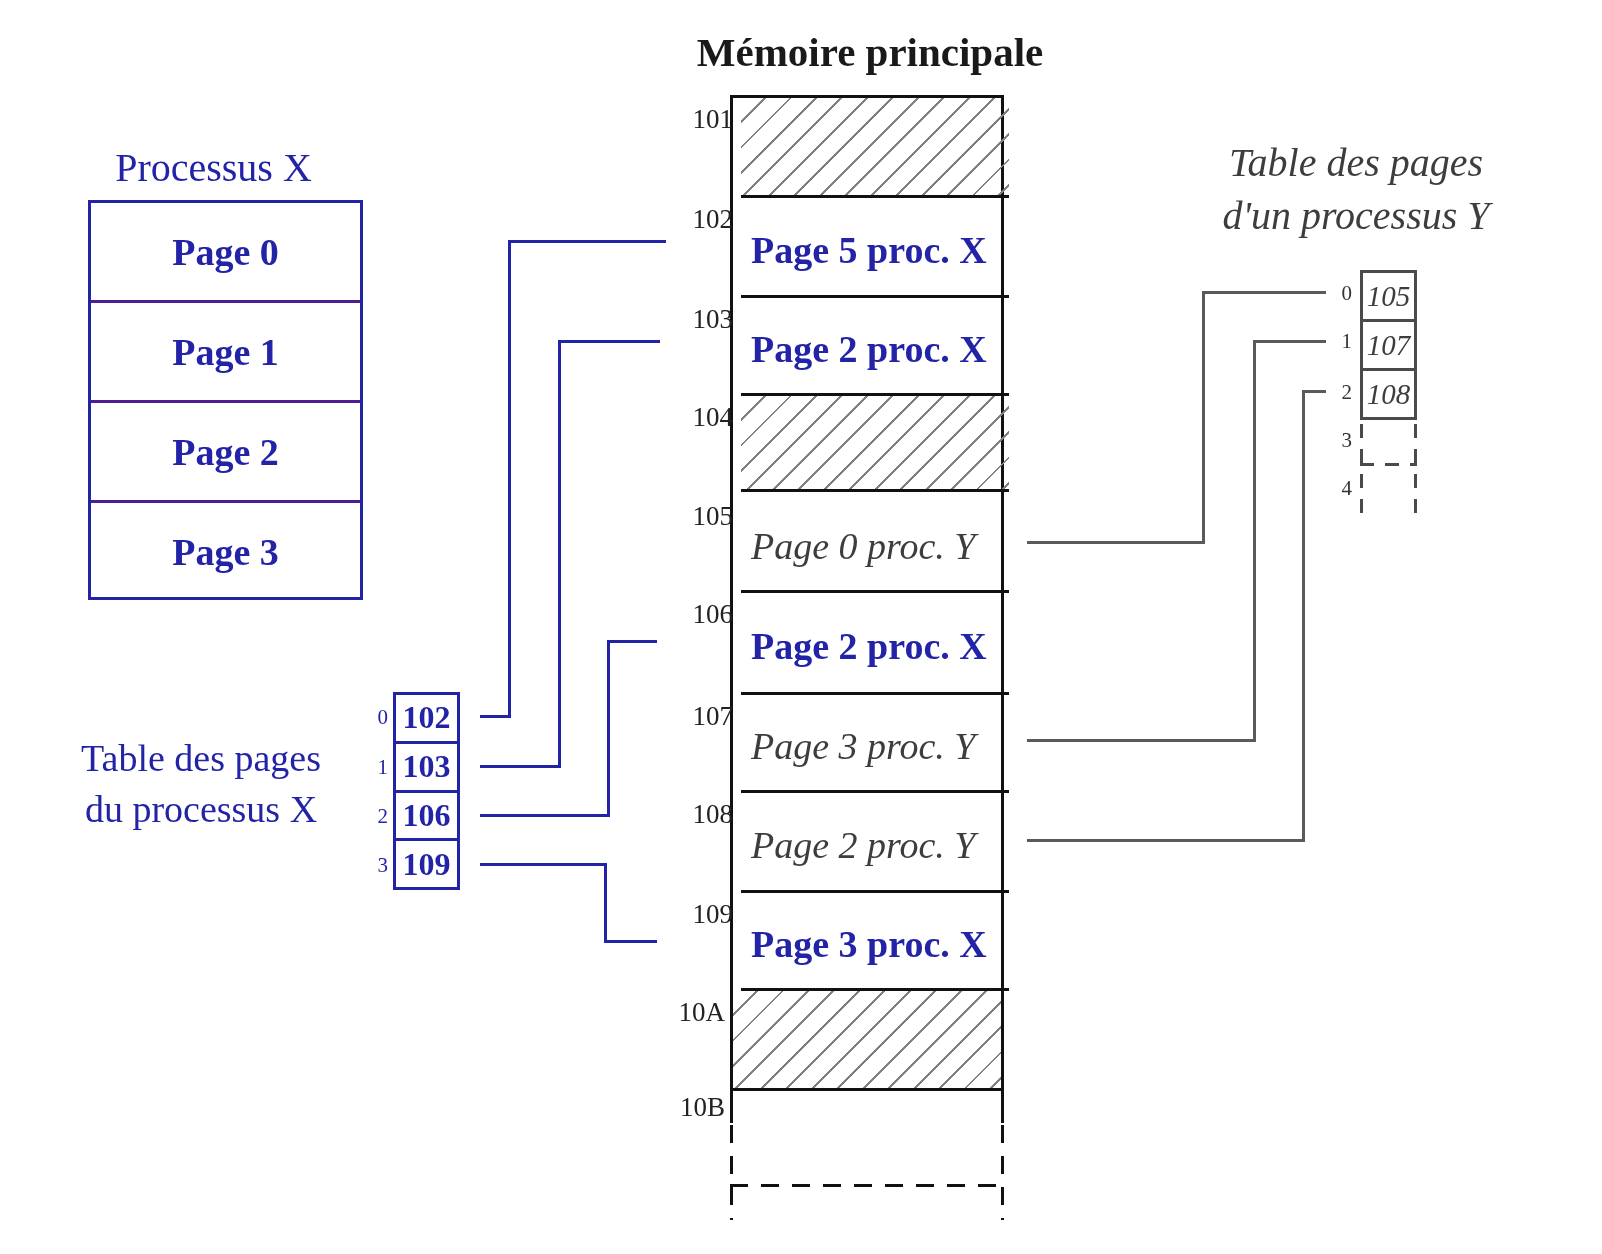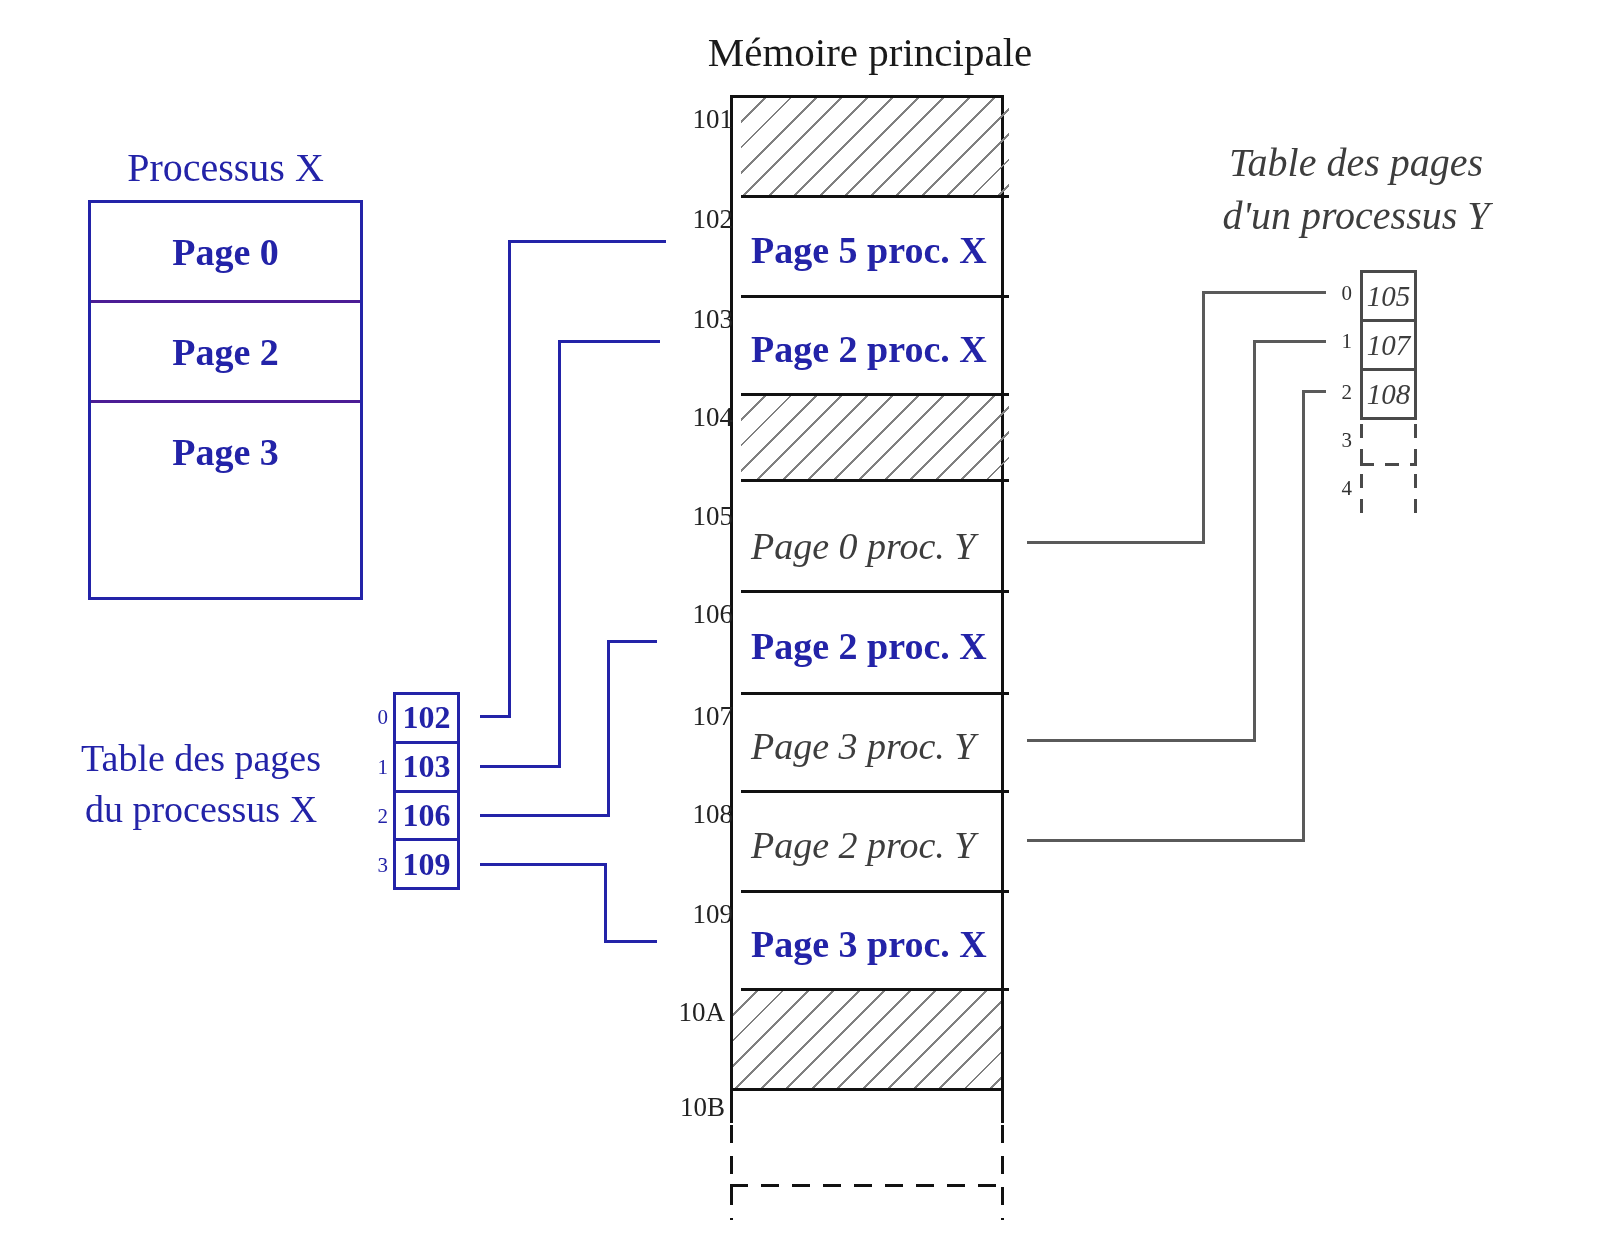--- a/index.html
+++ b/index.html
@@ -2,22 +2,22 @@
 <html><head>
 <meta charset="utf-8">
 <style>
   html,body{margin:0;padding:0;background:#ffffff;}
   .canvas{
     position:relative;width:1602px;height:1254px;background:#ffffff;overflow:hidden;
     font-family:"Liberation Serif","DejaVu Serif",serif;color:#1a1a1a;
   }
   .abs{position:absolute;}
   
-  .mem-title{left:620px;top:28px;width:500px;text-align:center;font-size:41px;color:#1a1a1a;}
-  .px-title{left:88px;top:144px;width:275px;text-align:center;font-size:40px;color:#2323a8;}
+  .mem-title{left:620px;top:28px;width:500px;text-align:center;font-size:41px;color:#1a1a1a;font-weight:bold;}
+  .px-title{left:76px;top:144px;width:275px;text-align:center;font-size:40px;color:#2323a8;}
   .ptx-label{left:40px;top:733px;width:322px;text-align:center;font-size:38px;line-height:51px;color:#2323a8;}
   .pty-title{left:1180px;top:136px;width:352px;text-align:center;font-size:40px;line-height:53px;font-style:italic;color:#3d3d3d;}
   
   .px-box{left:88px;top:200px;width:275px;height:400px;border:3px solid #2323a8;box-sizing:border-box;}
   .px-row{position:relative;height:97px;display:flex;align-items:center;justify-content:center;
           font-size:38px;font-weight:bold;color:#2323a8;}
   .px-row.divided{border-bottom:3px solid #4c1d95;height:100px;box-sizing:border-box;}
   
   .mem-col{left:730px;top:95px;width:274px;height:996px;border:3px solid #111;box-sizing:border-box;}
   .frame{position:absolute;left:0;width:268px;box-sizing:border-box;}
@@ -64,38 +64,39 @@
     <div>Table des pages</div>
     <div>du processus X</div>
   </div>
   <div class="abs pty-title">
     <div>Table des pages</div>
     <div>d'un processus Y</div>
   </div>
 
   <div class="abs px-box">
     <div class="px-row divided">Page 0</div>
+    <div class="px-row divided">Page 1</div>
     <div class="px-row divided">Page 2</div>
     <div class="px-row">Page 3</div>
   </div>
 
   <div class="abs mem-col">
     <div class="frame divided" style="top:0;height:100px;">
       <span class="frame-label">101</span>
       <div class="hatch"></div>
     </div>
     <div class="frame divided" style="top:100px;height:100px;">
       <span class="frame-label">102</span>
       <div class="frame-text fx">Page 5 proc. X</div>
     </div>
     <div class="frame divided" style="top:200px;height:98px;">
       <span class="frame-label">103</span>
       <div class="frame-text fx">Page 2 proc. X</div>
     </div>
-    <div class="frame divided" style="top:298px;height:86px;">
+    <div class="frame divided" style="top:298px;height:96px;">
       <span class="frame-label">104</span>
       <div class="hatch"></div>
     </div>
     <div class="frame divided" style="top:397px;height:98px;">
       <span class="frame-label">105</span>
       <div class="frame-text fy">Page 0 proc. Y</div>
     </div>
     <div class="frame divided" style="top:495px;height:102px;">
       <span class="frame-label">106</span>
       <div class="frame-text fx">Page 2 proc. X</div>

